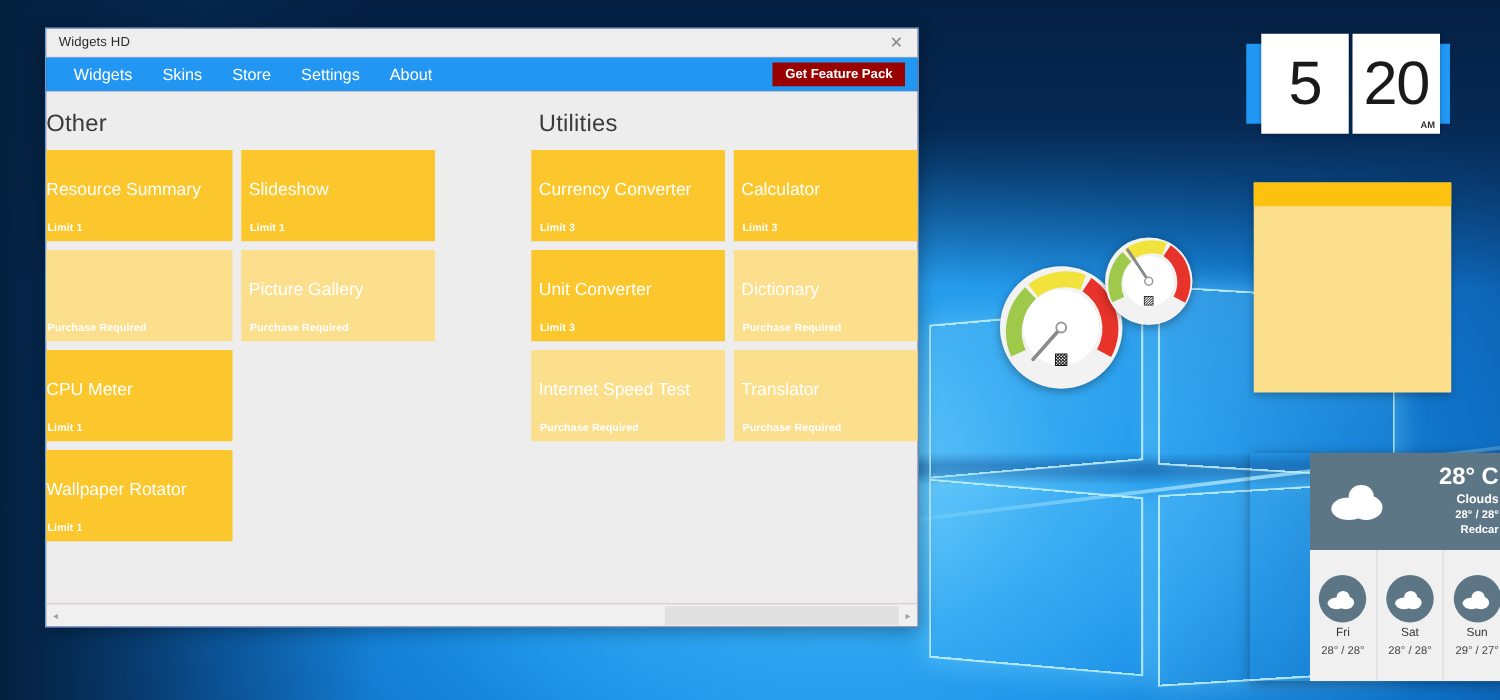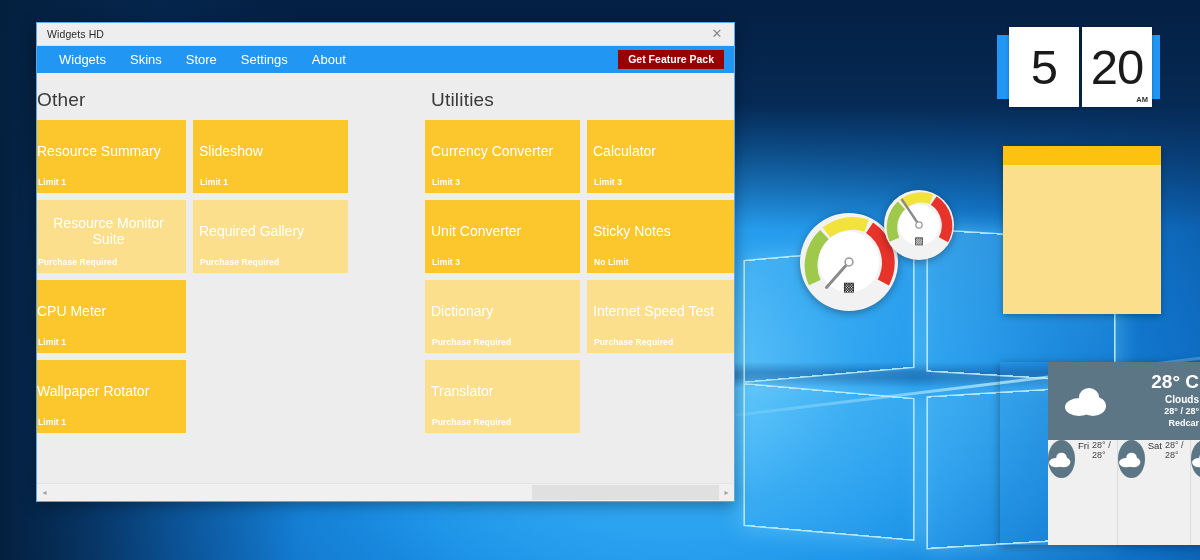--- a/index.html
+++ b/index.html
@@ -113,21 +113,21 @@
   #weather{position:absolute;left:1000px;top:362px;width:160px;height:183px;
     box-shadow:0 2px 9px rgba(0,0,0,.35);overflow:hidden;padding-left:48px;}
   .wx-top{height:78px;background:#5d7685;display:flex;align-items:center;padding:0 9px;box-sizing:border-box;}
   .wx-icon{flex:0 0 auto;width:62px;display:flex;align-items:center;justify-content:center;}
   .wx-info{flex:1;text-align:right;color:#ffffff;}
   .wx-temp{font-size:19px;font-weight:bold;line-height:1.1;}
   .wx-cond{font-size:10px;font-weight:bold;line-height:1.3;}
   .wx-range{font-size:9px;font-weight:bold;line-height:1.3;}
   .wx-loc{font-size:9px;font-weight:bold;line-height:1.3;}
   .wx-days{height:105px;background:#f0f0f0;display:flex;}
-  .wx-day{flex:1;display:flex;flex-direction:row;align-items:flex-start;
+  .wx-day{flex:1;display:flex;flex-direction:column;align-items:center;
     justify-content:center;gap:3px;border-right:1px solid #dcdcdc;}
   .wx-day:last-child{border-right:0;}
   .wx-day-icon{width:38px;height:38px;border-radius:50%;background:#5d7685;
     display:flex;align-items:center;justify-content:center;}
   .wx-day-name{font-size:9.5px;color:#333;}
   .wx-day-temp{font-size:9px;color:#444;}
 </style>
 </head>
 <body>
 
@@ -170,25 +170,24 @@
         <div class="grid">
           <div class="tile active">
             <div class="tile-name">Resource Summary</div>
             <div class="tile-sub">Limit 1</div>
           </div>
           <div class="tile active">
             <div class="tile-name">Slideshow</div>
             <div class="tile-sub">Limit 1</div>
           </div>
           <div class="tile locked">
-            <div class="tile-name">Resource Monitor Suite</div>
-            <div class="tile-sub">Purchase Required</div>
-          </div>
-          <div class="tile locked">
-            <div class="tile-name">Required Gallery</div>
+            <div class="tile-sub">Purchase Required</div>
+          </div>
+          <div class="tile locked">
+            <div class="tile-name">Picture Gallery</div>
             <div class="tile-sub">Purchase Required</div>
           </div>
           <div class="tile active">
             <div class="tile-name">CPU Meter</div>
             <div class="tile-sub">Limit 1</div>
           </div>
           <div class="tile" style="background:transparent"></div>
           <div class="tile active">
             <div class="tile-name">Wallpaper Rotator</div>
             <div class="tile-sub">Limit 1</div>
@@ -203,24 +202,20 @@
             <div class="tile-name">Currency Converter</div>
             <div class="tile-sub">Limit 3</div>
           </div>
           <div class="tile active">
             <div class="tile-name">Calculator</div>
             <div class="tile-sub">Limit 3</div>
           </div>
           <div class="tile active">
             <div class="tile-name">Unit Converter</div>
             <div class="tile-sub">Limit 3</div>
-          </div>
-          <div class="tile active">
-            <div class="tile-name">Sticky Notes</div>
-            <div class="tile-sub">No Limit</div>
           </div>
           <div class="tile locked">
             <div class="tile-name">Dictionary</div>
             <div class="tile-sub">Purchase Required</div>
           </div>
           <div class="tile locked">
             <div class="tile-name">Internet Speed Test</div>
             <div class="tile-sub">Purchase Required</div>
           </div>
           <div class="tile locked">

